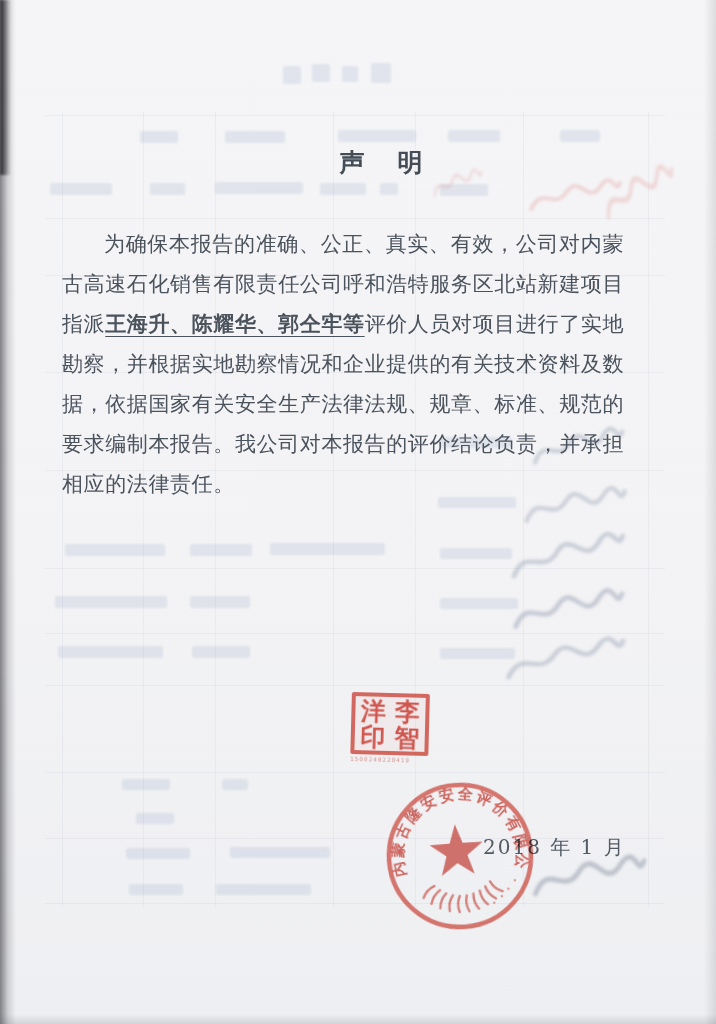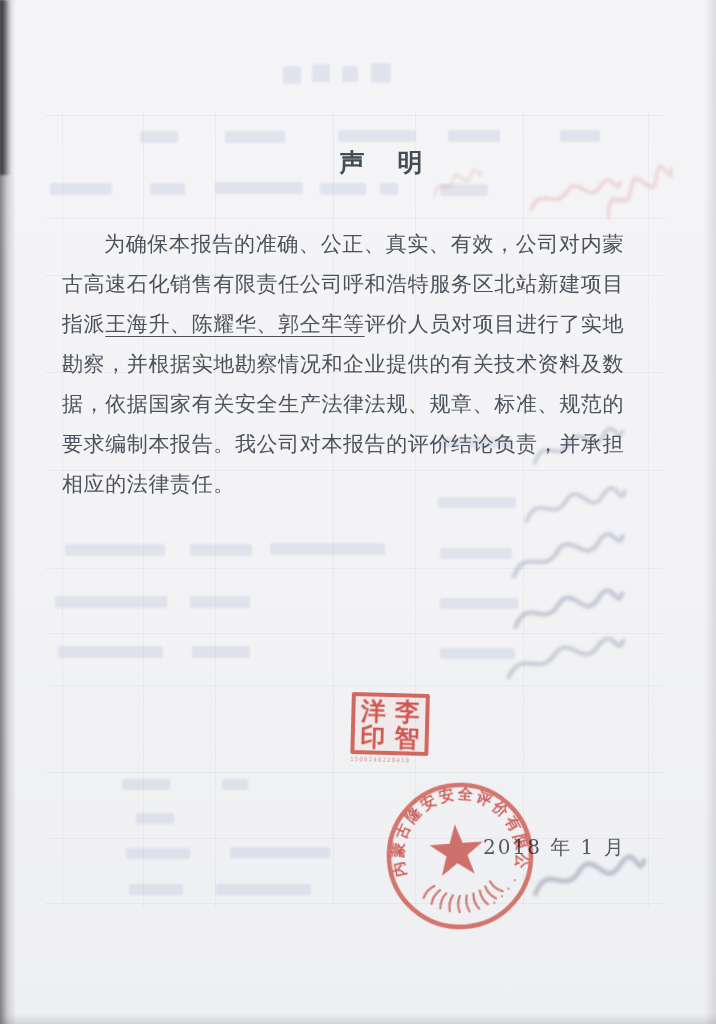--- a/index.html
+++ b/index.html
@@ -24,21 +24,21 @@
   .gdash{position:absolute;border-radius:2px;background:rgba(125,145,185,.16);filter:blur(1.1px);}
   .gsig{position:absolute;filter:blur(1.4px);}
   .gsig svg{display:block;width:100%;height:100%;}
 
   
   .txt{position:absolute;color:#4a525c;z-index:2;margin-left:25px;}
   .title{left:0;top:146px;width:100%;text-align:center;font-size:25px;font-weight:bold;
     letter-spacing:4px;color:#444c55;filter:blur(.2px);}
   .para{left:62px;top:224px;width:562px;font-size:21px;line-height:40px;letter-spacing:.6px;
     text-align:justify;text-indent:2em;margin:0;filter:blur(.2px);}
-  .para .u{text-decoration:underline;text-underline-offset:5px;text-decoration-thickness:1px;}
+  .para .u{text-decoration:underline;text-underline-offset:5px;text-decoration-thickness:1px;font-weight:bold;}
   .closing{left:125px;top:506px;font-size:21px;filter:blur(.2px);}
   .legalrep{left:227px;top:708px;font-size:19px;letter-spacing:1px;filter:blur(.2px);}
   .unitline{left:227px;top:791px;font-size:20px;letter-spacing:.5px;filter:blur(.2px);}
   .dateline{left:458px;top:834px;font-size:20px;letter-spacing:2px;color:#525a64;z-index:2;filter:blur(.2px);}
 
   
   .pseal{position:absolute;left:351px;top:693px;z-index:3;transform:rotate(1.5deg);
     mix-blend-mode:multiply;opacity:.92;filter:blur(.3px);}
   .pseal .box{width:68px;height:52px;border:4px solid #dd6055;border-radius:2px;
     background:rgba(235,130,120,.07);display:grid;grid-template-columns:1fr 1fr;

